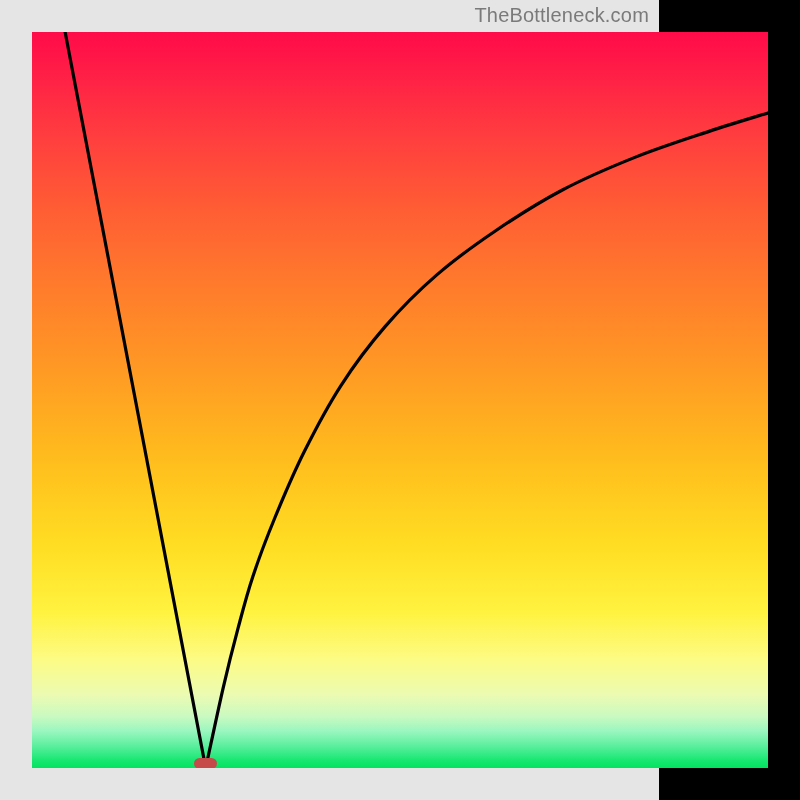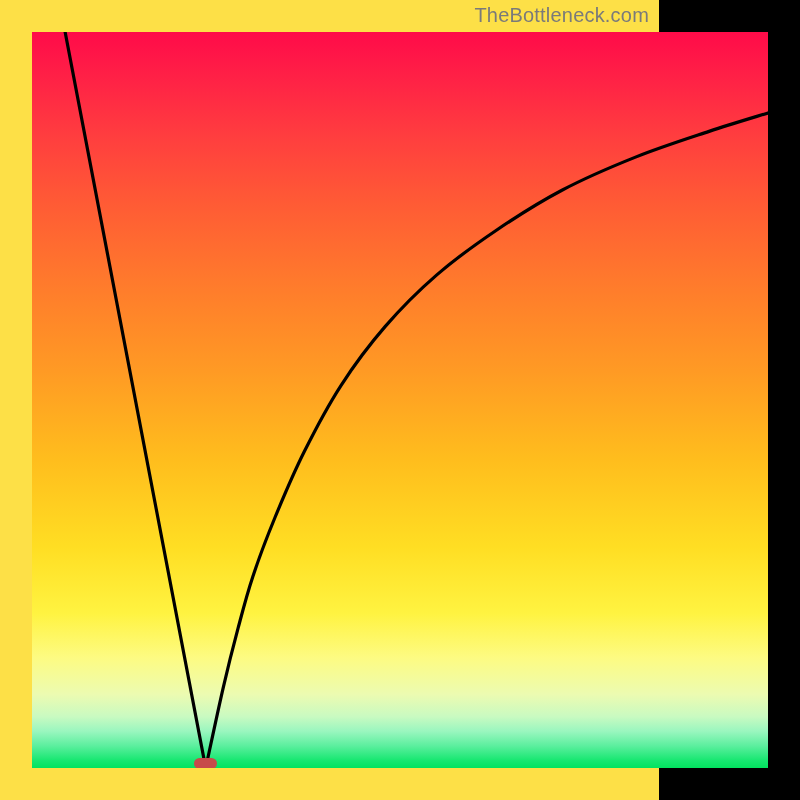--- a/index.html
+++ b/index.html
@@ -8,21 +8,21 @@
     width: 800px;
     height: 800px;
     overflow: hidden;
     background: #000;
     font-family: Arial, Helvetica, sans-serif;
   }
   .frame {
     position: relative;
     width: 659px;
     height: 800px;
-    background: #fde047;
+    background: #e5e5e5;
   }
   .plot-area {
     position: absolute;
     left: 32px;
     top: 32px;
     width: 736px;
     height: 736px;
     overflow: hidden;
   }
   .gradient {

